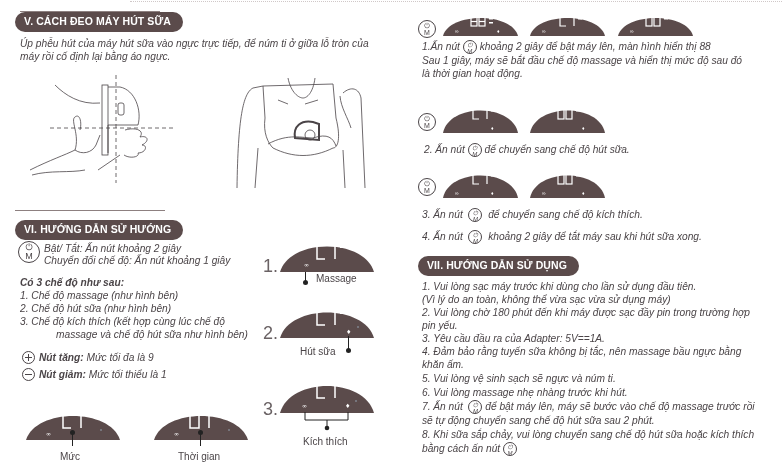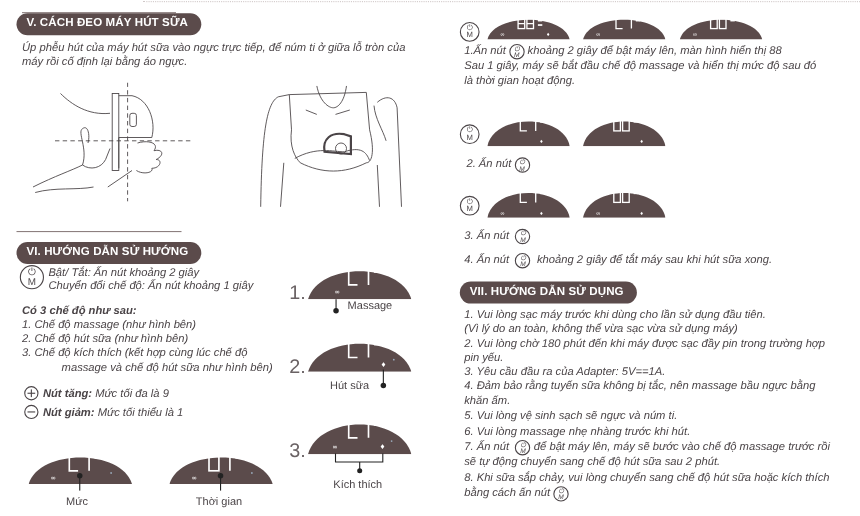--- a/index.html
+++ b/index.html
@@ -239,20 +239,21 @@
   <g stroke="#fff" stroke-width="1.2" fill="none">
       <rect x="28" y="6" width="6" height="10"></rect>
       <rect x="36" y="6" width="6" height="10"></rect>
     </g>
   <rect x="46" y="7" width="4" height="1.5" fill="#fff"></rect>
   <text x="52" y="27" font-size="5" fill="#fff">♦</text>
 </svg>
 <div class="txt" style="top:143px;left:424px;">
   <span>2. Ấn nút</span>
   <span class="circ-m"><b>⏻</b><b>M</b></span>
+  <span>để chuyển sang chế độ hút sữa.</span>
 </div>
 
 <div class="bigM" style="top:178px;left:418px;width:18px;height:18px;font-size:7px;line-height:7px;">
     <b>⏻</b>
     <b>M</b>
   </div>
 <svg class="abs" style="top:168px;left:443px;" width="75" height="30">
   <path d="M0,30 C6,0 69,0 75,30 Z" fill="#5b4b4b"></path>
   <g stroke="#fff" stroke-width="1.2" fill="none">
       <path d="M30,6 L30,16 L36,16"></path>
@@ -268,20 +269,21 @@
       <rect x="28" y="6" width="6" height="10"></rect>
       <rect x="36" y="6" width="6" height="10"></rect>
     </g>
   <rect x="46" y="7" width="4" height="1.5" fill="#fff"></rect>
   <text x="12" y="27" font-size="5" fill="#fff">∞</text>
     <text x="52" y="27" font-size="5" fill="#fff">♦</text>
 </svg>
 <div class="txt" style="top:208px;left:422px;">
   <span>3. Ấn nút</span>&nbsp;
   <span class="circ-m"><b>⏻</b><b>M</b></span>&nbsp;
+  <span>để chuyển sang chế độ kích thích.</span>
 </div>
 <div class="txt" style="top:230px;left:422px;">
   <span>4. Ấn nút</span>&nbsp;
   <span class="circ-m"><b>⏻</b><b>M</b></span>&nbsp;
   <span>khoảng 2 giây để tắt máy sau khi hút sữa xong.</span>
 </div>
 
 <div class="pill" style="top:256px;left:418px;">VII. HƯỚNG DẪN SỬ DỤNG</div>
 <div class="txt" style="top:280px;left:422px;">1. Vui lòng sạc máy trước khi dùng cho lần sử dụng đầu tiên.</div>
 <div class="txt" style="top:293px;left:422px;">(Vì lý do an toàn, không thể vừa sạc vừa sử dụng máy)</div>

